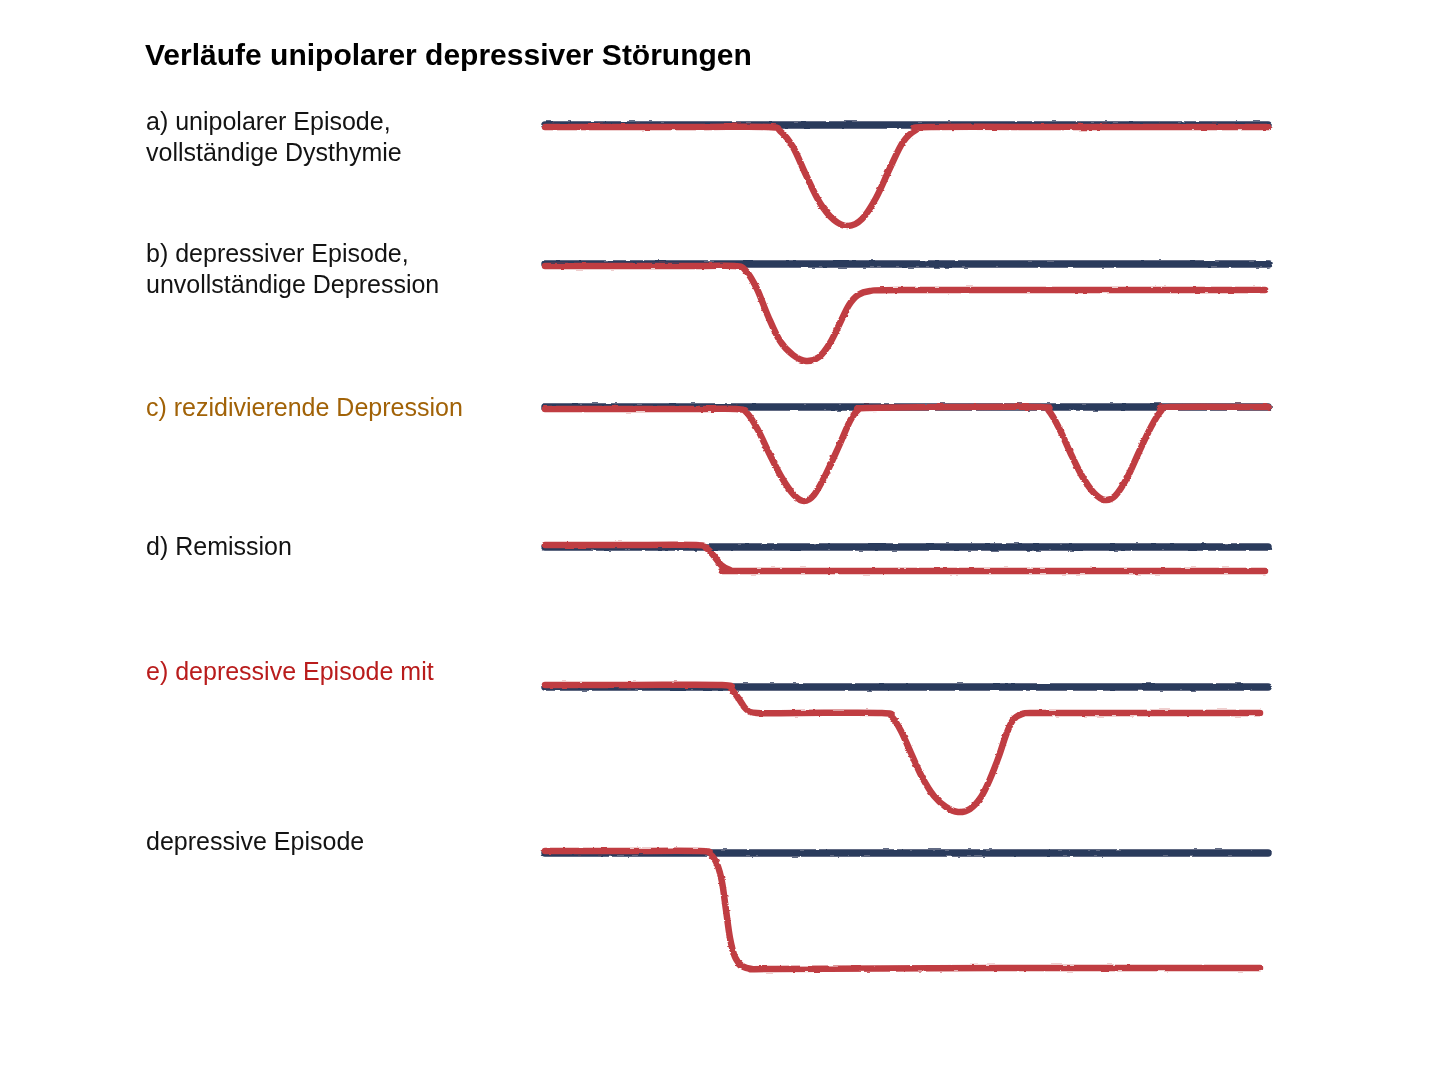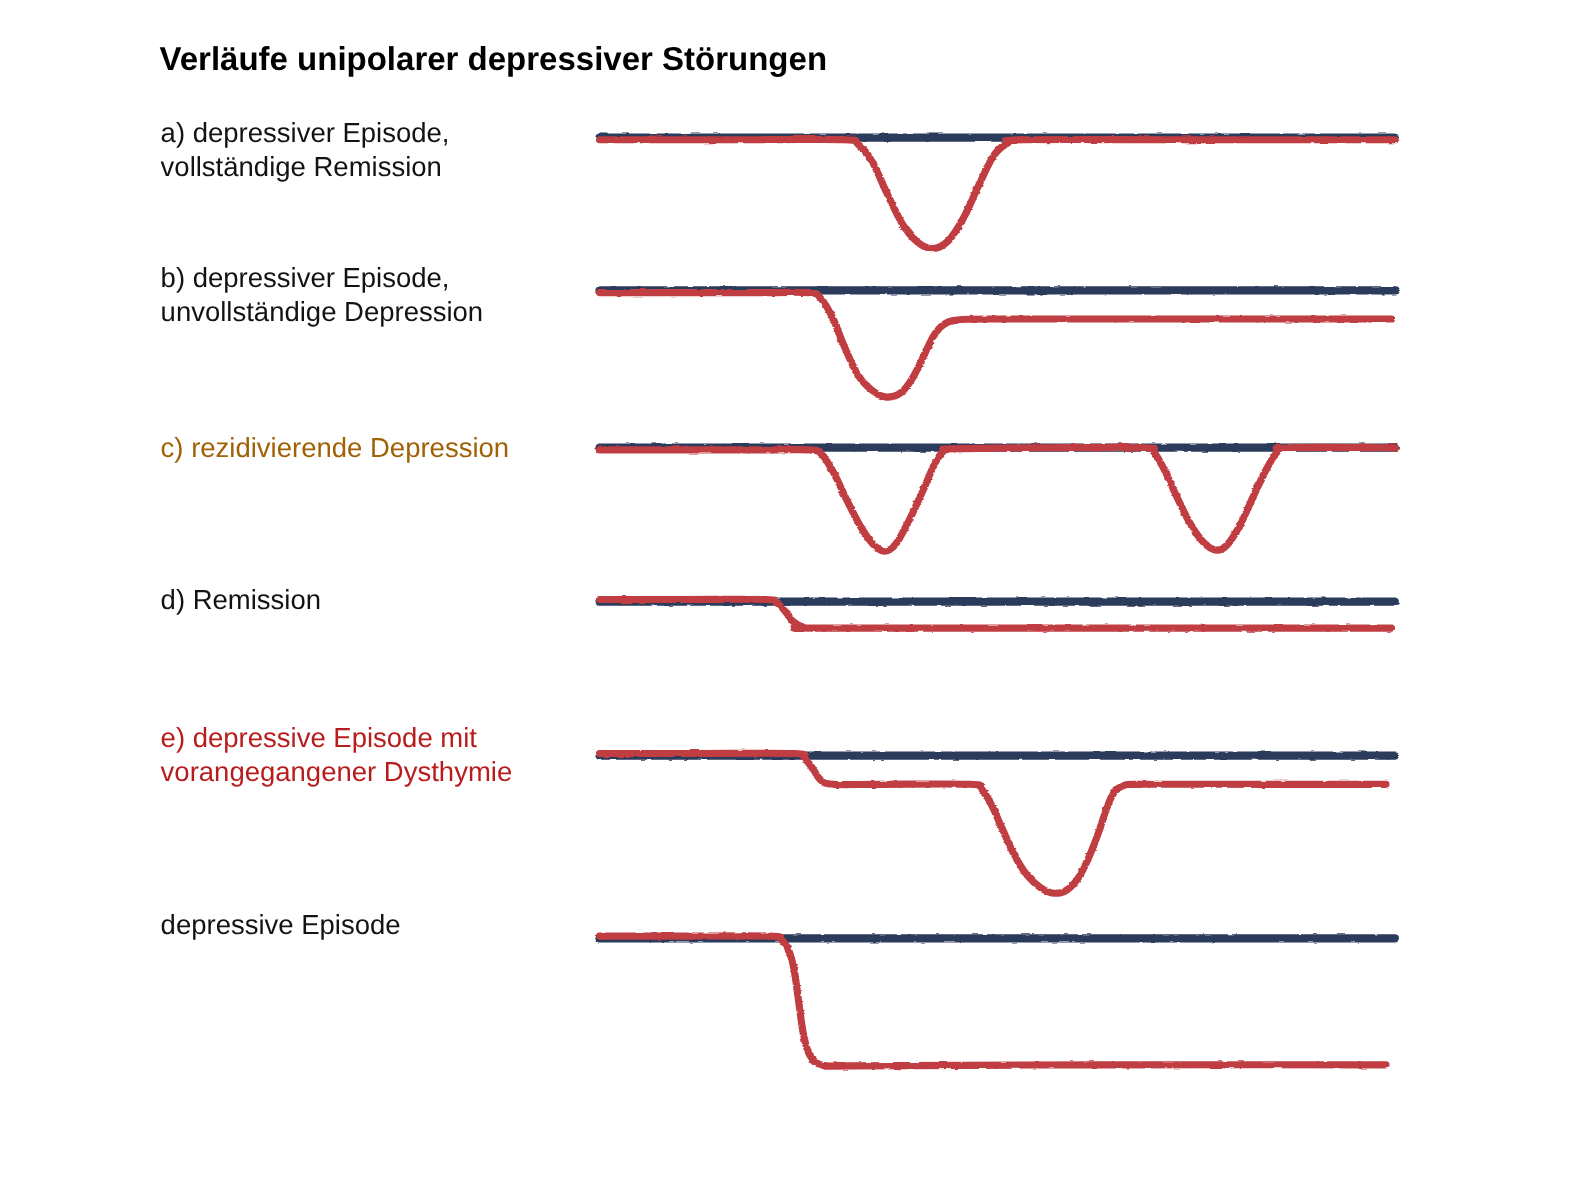--- a/index.html
+++ b/index.html
@@ -44,36 +44,35 @@
   }
 </style>
 </head>
 <body>
 
 <div class="page">
   <div class="title" style="color: rgb(0, 0, 0);">Verläufe unipolarer depressiver Störungen</div>
 
   <div id="labels">
       <div class="row-label" style="top: 106px; color: rgb(19, 19, 19);">
-        <div>a) depressiver Episode,</div>
-        <div>vollständige Remission</div>
+        <div>a) unipolarer Episode,</div>
+        <div>vollständige Dysthymie</div>
       </div>
       <div class="row-label" style="top: 238px; color: rgb(19, 19, 19);">
         <div>b) depressiver Episode,</div>
         <div>unvollständige Depression</div>
       </div>
       <div class="row-label" style="top: 392px; color: #a16207;">
         <div>c) rezidivierende Depression</div>
       </div>
       <div class="row-label" style="top: 531px; color: rgb(19, 19, 19);">
         <div>d) Remission</div>
       </div>
       <div class="row-label" style="top: 656px; color: #b91c1c;">
         <div>e) depressive Episode mit</div>
-        <div>vorangegangener Dysthymie</div>
       </div>
       <div class="row-label" style="top: 826px; color: rgb(19, 19, 19);">
         <div>depressive Episode</div>
       </div>
     </div>
 
   <svg id="curves" viewBox="0 0 1440 1080" xmlns="http://www.w3.org/2000/svg">
     <defs>
       <filter id="rough" x="-2%" y="-2%" width="104%" height="104%">
         <feTurbulence type="fractalNoise" baseFrequency="0.09 0.4" numOctaves="2" seed="3" result="noise"></feTurbulence>

